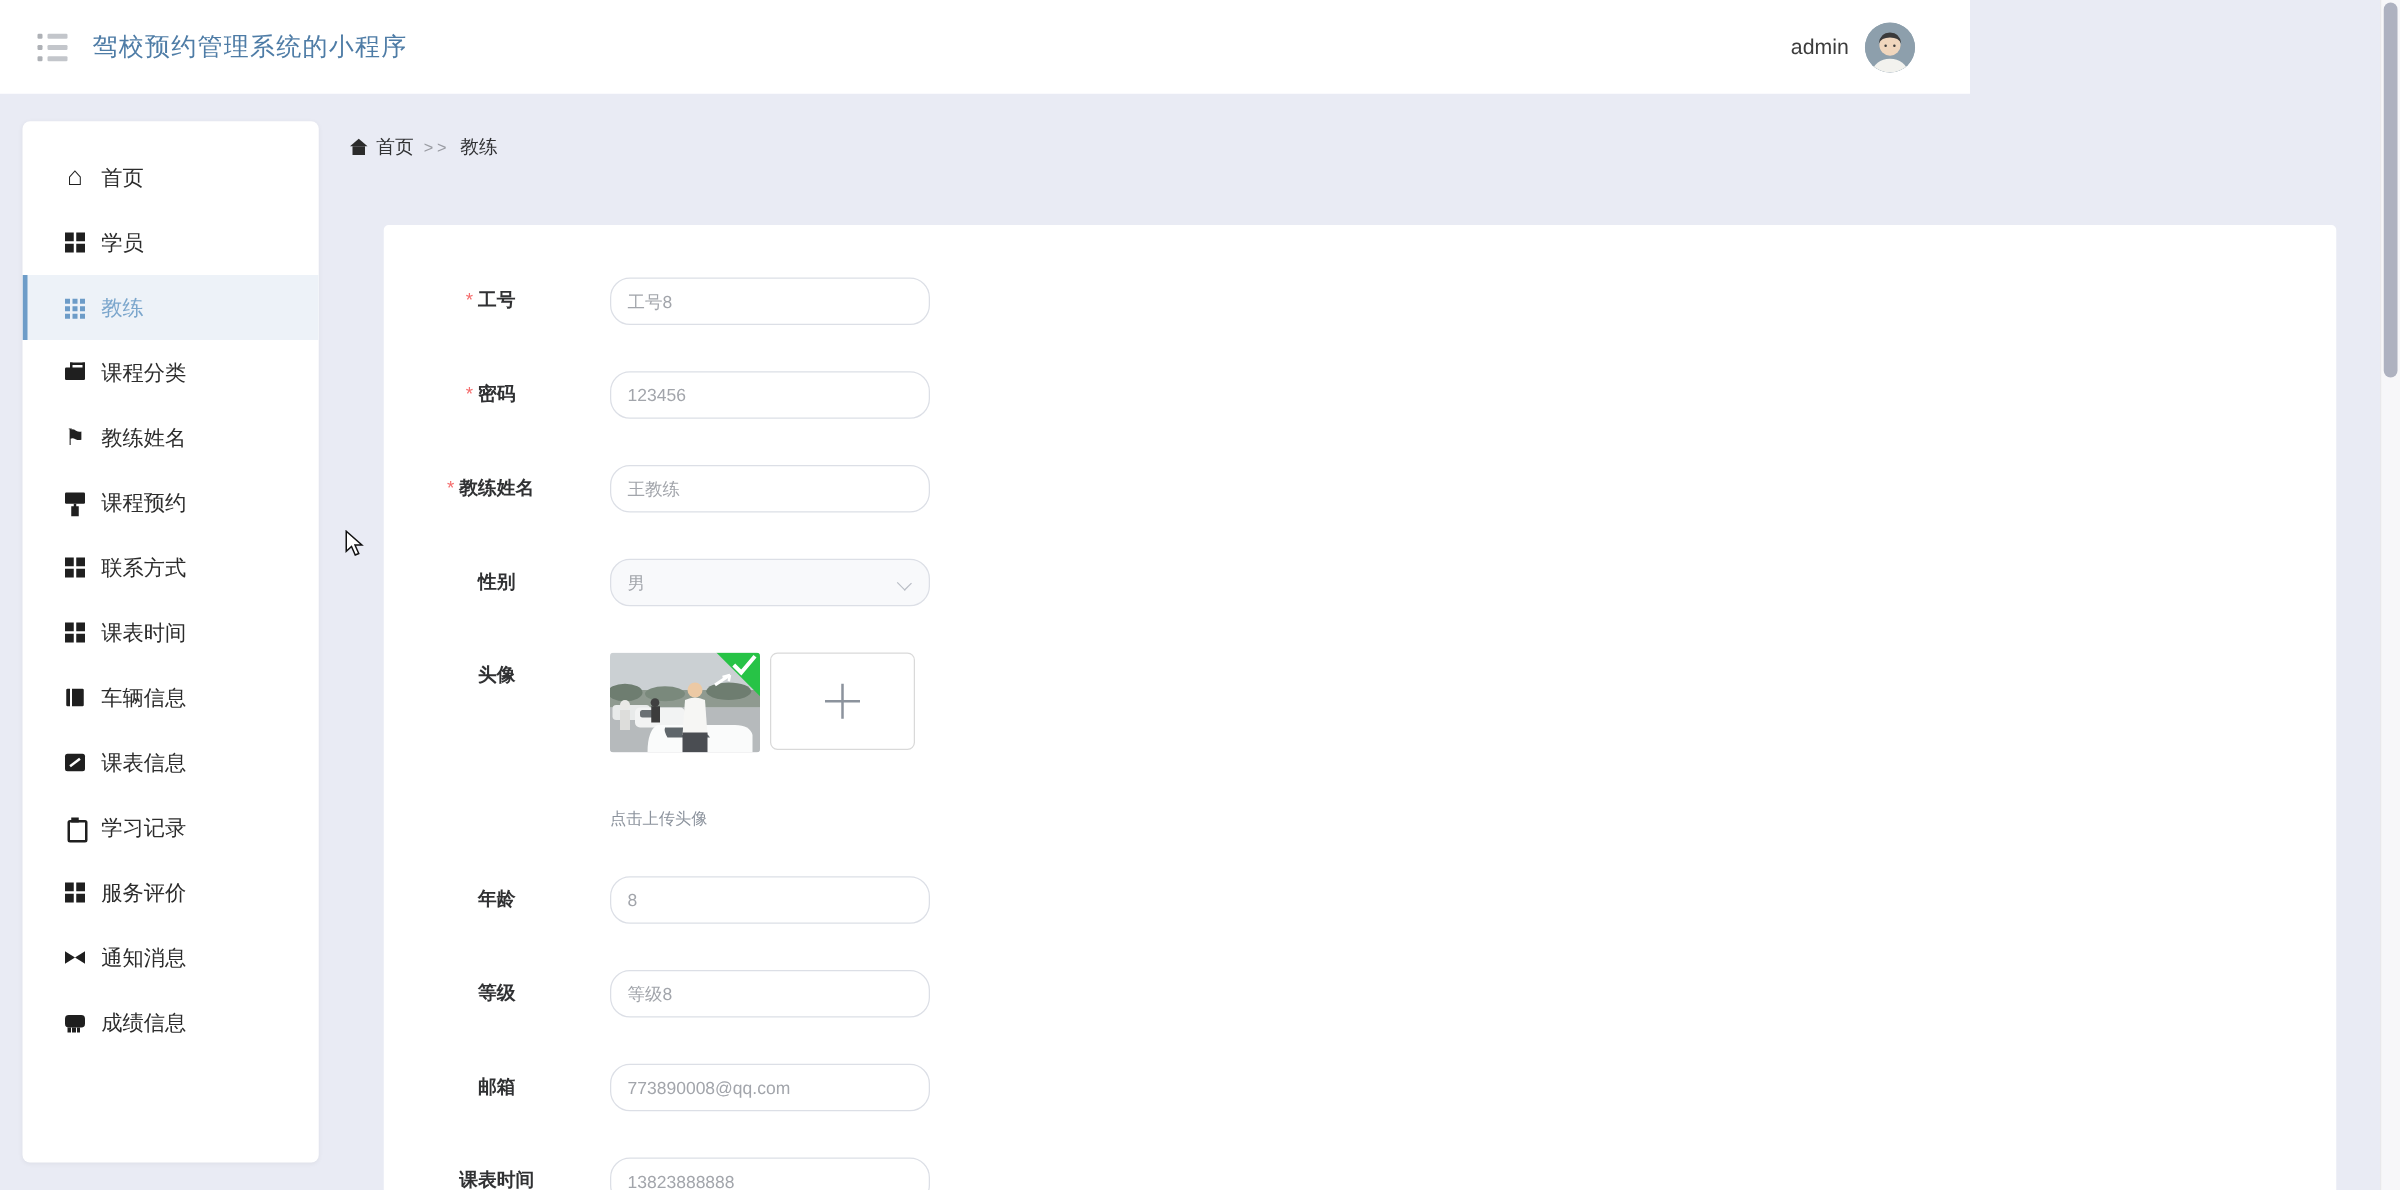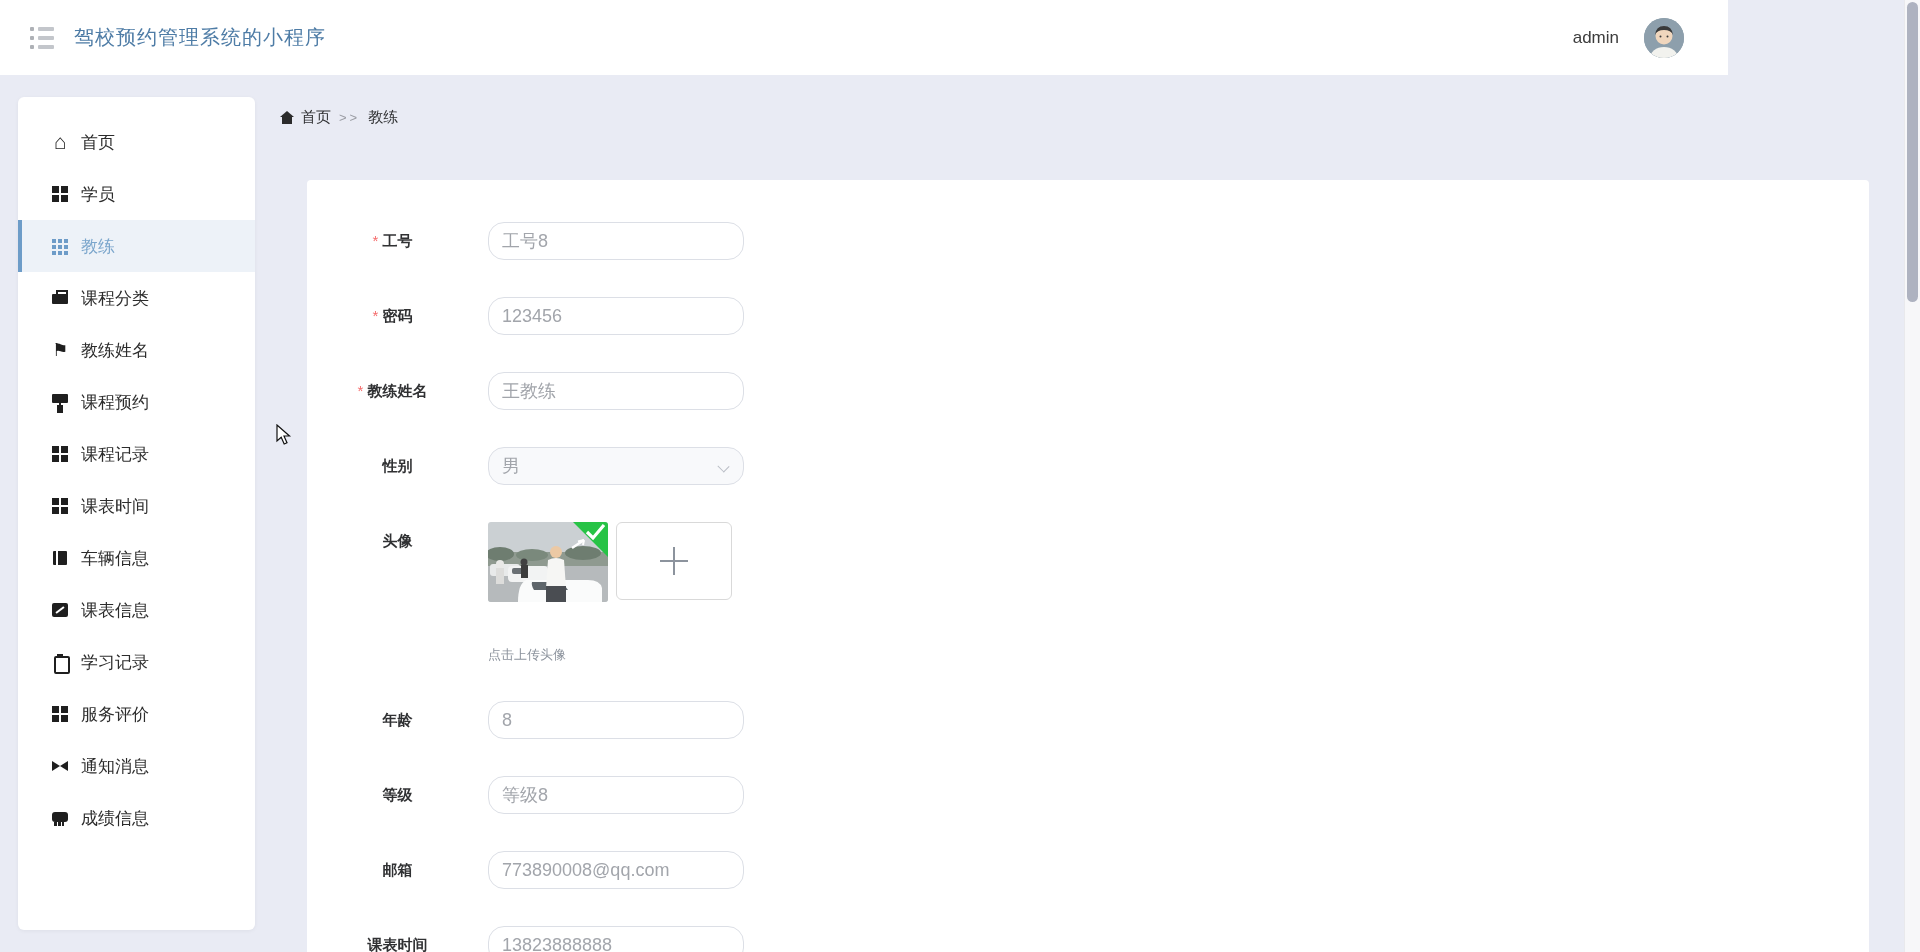--- a/index.html
+++ b/index.html
@@ -4,29 +4,29 @@
 <style>
   * { margin:0; padding:0; box-sizing:border-box; }
   html,body { width:1920px; height:952px; overflow:hidden; }
   body {
     font-family:"Liberation Sans","DejaVu Sans",sans-serif;
     background:#e9ebf4; position:relative; color:#303133;
   }
 
   
   .header {
-    position:absolute; top:0; left:0; width:1728px; height:75px;
+    position:absolute; top:0; left:0; width:1576px; height:75px;
     background:#fff; display:flex; align-items:center; z-index:5;
   }
   .burger { margin-left:30px; width:26px; height:22px; display:flex; flex-direction:column; justify-content:space-between; cursor:pointer; }
   .burger i { display:flex; align-items:center; gap:4px; height:4px; }
   .burger i::before { content:""; width:4px; height:4px; background:#aeb1b6; border-radius:1px; }
   .burger i::after  { content:""; width:16px; height:4px; background:#c3c6cb; border-radius:1px; }
   .app-title { margin-left:18px; font-size:20px; color:#4e7ca6; letter-spacing:1px; }
-  .header-right { margin-left:auto; display:flex; align-items:center; gap:25px; padding-right:44px; }
+  .header-right { margin-left:auto; display:flex; align-items:center; gap:13px; padding-right:44px; }
   .admin-name { font-size:17px; color:#3c3c3c; }
   .avatar { width:40px; height:40px; border-radius:50%; background:#8d9fac; overflow:hidden; flex:0 0 auto; }
 
   
   .scrollbar { position:absolute; right:0; top:0; width:16px; height:952px; background:#f7f7f9; border-left:1px solid #e9e9ec; z-index:9; }
   .scroll-thumb { position:absolute; left:2px; right:2px; top:2px; height:300px; background:#aeb2c0; border-radius:6px; }
 
   
   .sidebar {
     position:absolute; left:18px; top:97px; width:237px; height:833px;
@@ -82,21 +82,21 @@
     background:#fff; border-radius:4px 4px 0 0;
   }
   .form { padding-top:42px; }
   .form-row { display:flex; align-items:flex-start; margin-bottom:37px; }
   .form-label { width:171px; text-align:center; font-size:15px; font-weight:700; color:#303133; line-height:38px; white-space:nowrap; }
   .req { color:#f56c6c; margin-right:4px; font-weight:400; }
   .req.hidden { visibility:hidden; }
   .control { margin-left:10px; }
   .text-input, .select-box {
     width:256px; height:38px; border:1px solid #dcdfe6; border-radius:16px;
-    padding:0 13px; font-size:18px; color:#a2a5ab; line-height:36px;
+    padding:0 13px; font-size:14px; color:#a2a5ab; line-height:36px;
     background:#fff; cursor:text; overflow:hidden; white-space:nowrap;
   }
   .select-box { background:#f8f9fb; position:relative; cursor:pointer; }
   .chevron-down { position:absolute; right:15px; top:14px; width:9px; height:9px; border-right:1.5px solid #b9bdc5; border-bottom:1.5px solid #b9bdc5; transform:rotate(45deg) scaleY(.9); }
 
   
   .upload-wrap { margin-left:10px; }
   .thumbs { display:flex; gap:8px; }
   .photo-thumb { width:120px; height:80px; border-radius:3px; overflow:hidden; position:relative; cursor:pointer; flex:0 0 auto; }
   .upload-box { width:116px; height:78px; border:1px solid #d9d9d9; border-radius:6px; background:#fff; display:flex; align-items:center; justify-content:center; cursor:pointer; }
@@ -160,21 +160,21 @@
     <span class="label">教练姓名</span>
   </li>
 
   <li class="nav-item">
     <span class="icon monitor-icon"></span>
     <span class="label">课程预约</span>
   </li>
 
   <li class="nav-item">
     <span class="icon grid4-icon"></span>
-    <span class="label">课程记录</span>
+    <span class="label">联系方式</span>
   </li>
 
   <li class="nav-item">
     <span class="icon grid4-icon"></span>
     <span class="label">课表时间</span>
   </li>
 
   <li class="nav-item">
     <span class="icon book-icon"></span>
     <span class="label">车辆信息</span>

